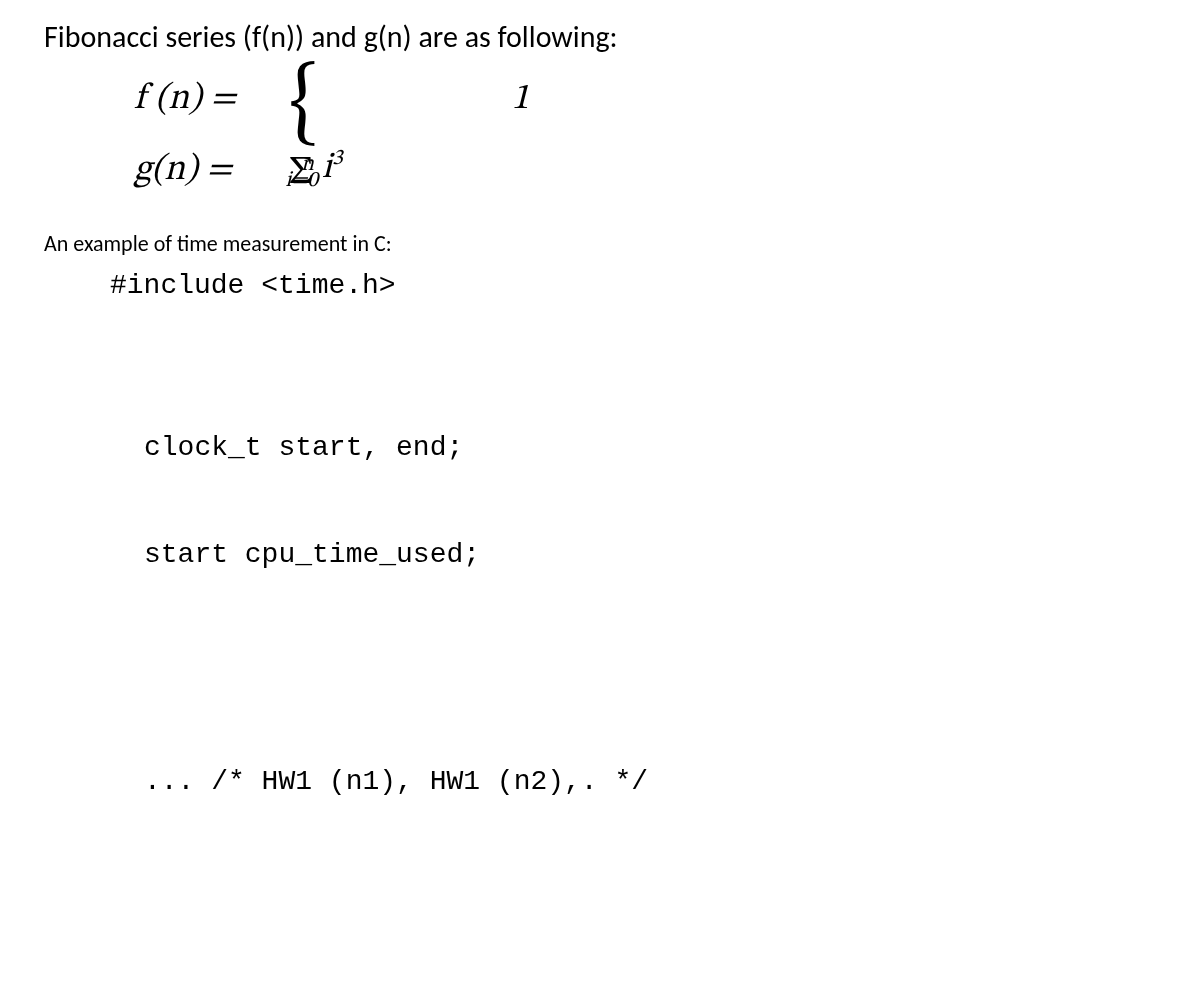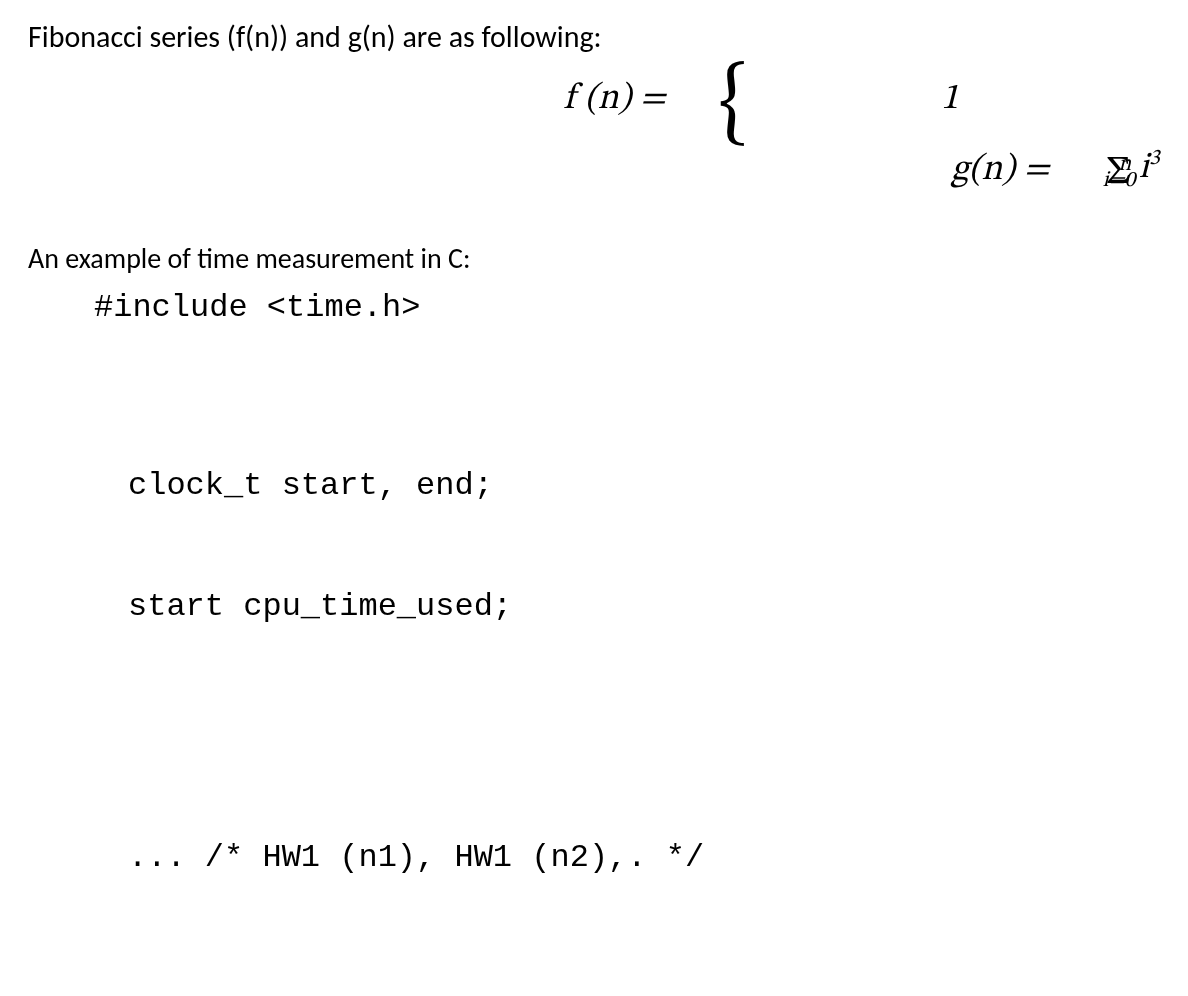--- a/index.html
+++ b/index.html
@@ -7,37 +7,36 @@
     padding: 0;
     background: #ffffff;
     color: #000000;
     font-family: Calibri, "Segoe UI", Arial, sans-serif;
     font-size: 30px;
   }
   .page {
     width: 1188px;
     height: 996px;
     position: relative;
-    padding: 18px 28px;
+    padding: 18px 44px;
     box-sizing: border-box;
   }
   .line1 {
     font-size: 30px;
   }
   .math-block {
     font-family: "Cambria Math", "STIX Two Math", "Times New Roman", serif;
     font-style: italic;
     font-size: 36px;
     margin: 6px 0 2px 90px;
     line-height: 1.2;
   }
   .row {
     display: flex;
     align-items: center;
-    justify-content: flex-end;
   }
   .fn-left {
     width: 155px;
   }
   .brace {
     font-style: normal;
     font-size: 90px;
     line-height: 78px;
     display: inline-block;
     transform: translateY(4px);
@@ -68,26 +67,26 @@
     display: inline-block;
     position: relative;
     font-size: 22px;
     font-style: italic;
     width: 0;
   }
   .sum .sup { position: absolute; top: -26px; left: -12px; }
   .sum .sub { position: absolute; bottom: -16px; left: -28px; width: 60px; margin-top: 47px;}
   .sup-small { font-size: 22px; vertical-align: super; }
   .prose {
-    font-size: 28px;
-    margin-top: 44px;
+    font-size: 22px;
+    margin-top: 33px;
   }
   .code {
     font-family: Consolas, "Courier New", monospace;
-    font-size: 32px;
+    font-size: 28px;
     white-space: pre;
     margin-left: 66px;
     line-height: 1.9;
     font-style: normal;
   }
   .code-block-top { margin-top: 2px; margin-bottom: 40px; margin-left: 66px;}
   .code-block-mid { margin-top: 56px; margin-left: 100px; }
   .code-block-bot { margin-top: 68px; margin-left: 100px; }
 </style>
 </head>

